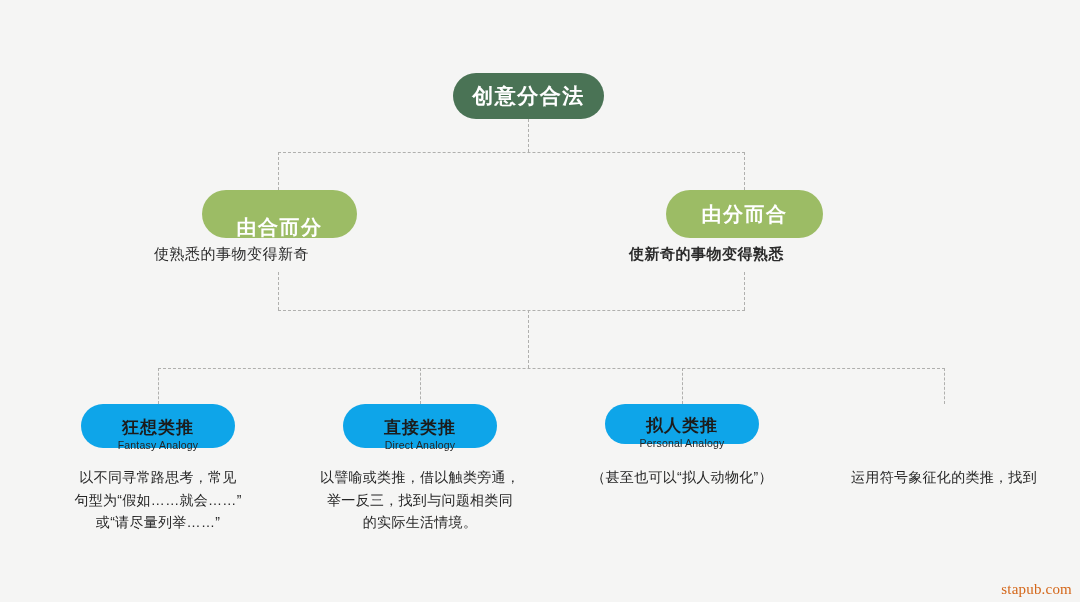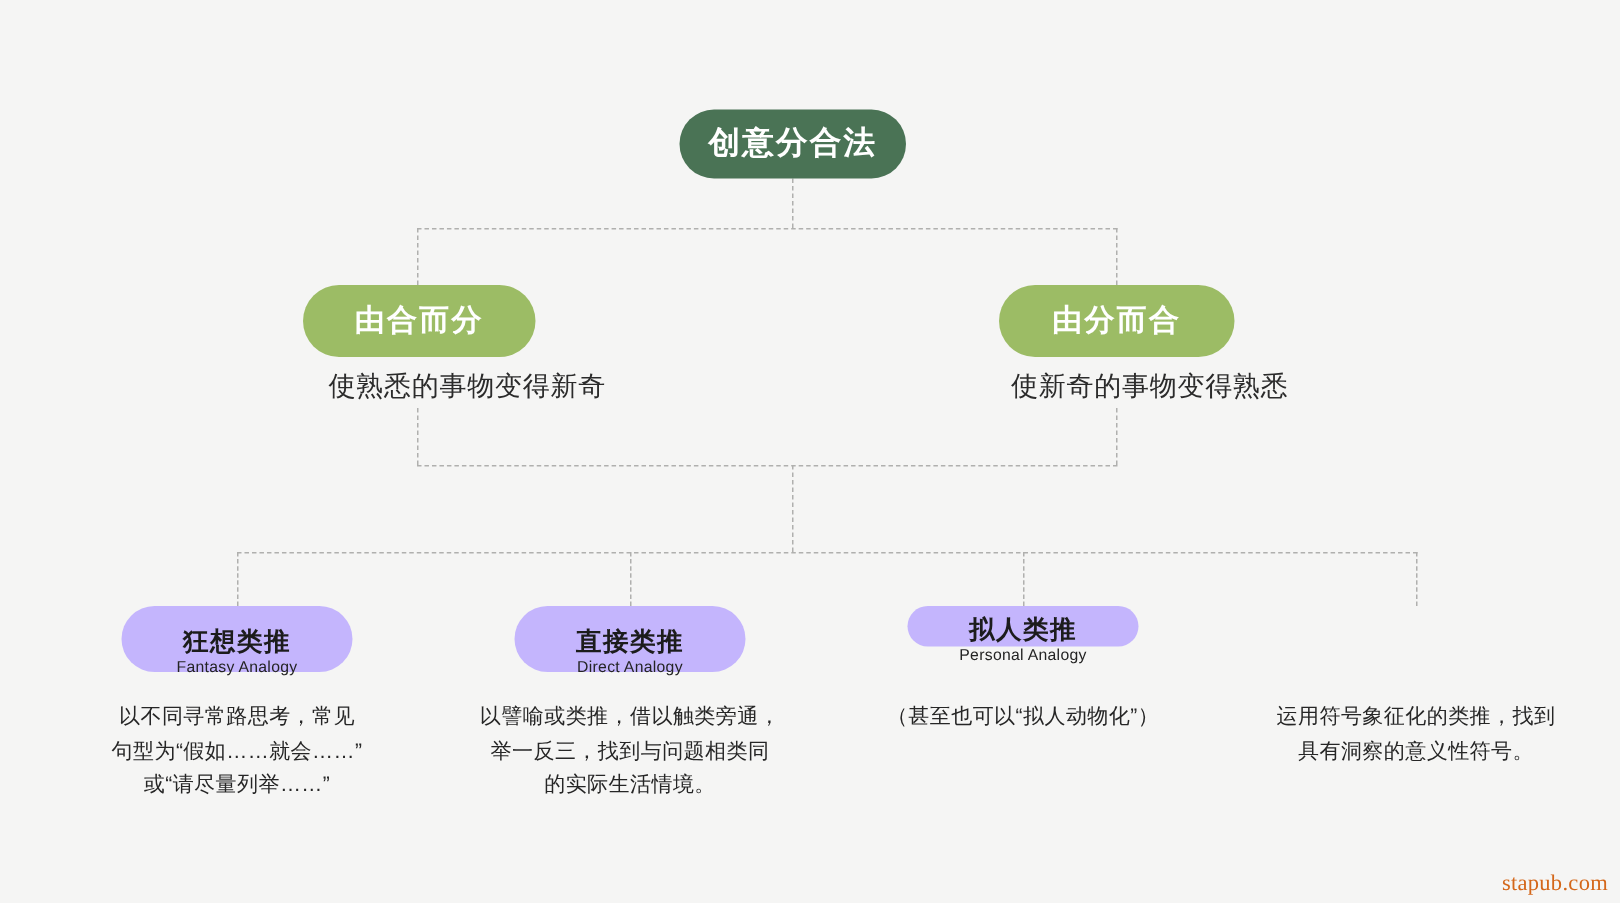--- a/index.html
+++ b/index.html
@@ -58,21 +58,21 @@
   .node-mid {
     background: #9cbc65;
     color: #ffffff;
     border-radius: 24px;
     font-size: 20px;
     font-weight: bold;
     letter-spacing: 1.5px;
   }
 
   .node-leaf {
-    background: #c4b5fd;
+    background: #0ea5e9;
     color: #1c1c1c;
     border-radius: 26px;
     padding-top: 18px;
   }
   .leaf-cn {
     font-size: 17px;
     font-weight: bold;
     letter-spacing: 1px;
     line-height: 1.15;
   }
@@ -80,22 +80,22 @@
     font-size: 10.5px;
     font-weight: normal;
     letter-spacing: 0.2px;
     margin-top: 2px;
     color: #242424;
   }
 
   
   .mid-caption {
     position: absolute;
-    text-align: right;
-    font-size: 18px;
+    text-align: left;
+    font-size: 15px;
     color: #2b2b2b;
     letter-spacing: 0.5px;
     white-space: nowrap;
   }
 
   
   .desc {
     position: absolute;
     text-align: center;
     font-size: 14px;
@@ -141,31 +141,31 @@
   <div class="line h" style="left:158px; top:368px; width:787px;"></div>
   <div class="line v" style="left:158px; top:368px; height:36px;"></div>
   <div class="line v" style="left:420px; top:368px; height:36px;"></div>
   <div class="line v" style="left:682px; top:368px; height:36px;"></div>
   <div class="line v" style="left:944px; top:368px; height:36px;"></div>
 
   <div class="node node-root" style="left:453px; top:73px; width:151px; height:46px;">
     <span>创意分合法</span>
   </div>
 
-  <div class="node node-mid" style="left:202px; top:190px; width:155px; height:48px;">
+  <div class="node node-mid" style="left:202px; top:190px; width:155px; height:48px;justify-content:flex-end;">
     <span>由合而分</span>
   </div>
   <div class="mid-caption" style="left:154px; top:245px; width:250px;">
     <span>使熟悉的事物变得新奇</span>
   </div>
 
   <div class="node node-mid" style="left:666px; top:190px; width:157px; height:48px;">
     <span>由分而合</span>
   </div>
-  <div class="mid-caption" style="left:609px; top:245px; width:250px;">
+  <div class="mid-caption" style="left:629px; top:245px; width:250px;font-weight:bold;">
     <span>使新奇的事物变得熟悉</span>
   </div>
 
   <div class="node node-leaf" style="left:81px; top:404px; width:154px; height:44px;">
     <span class="leaf-cn">狂想类推</span>
     <span class="leaf-en">Fantasy Analogy</span>
   </div>
   <div class="desc" style="left:43px; top:466px; width:230px;">
     <span class="dline">以不同寻常路思考，常见</span>
     <span class="dline">句型为“假如……就会……”</span>
@@ -175,28 +175,27 @@
   <div class="node node-leaf" style="left:343px; top:404px; width:154px; height:44px;">
     <span class="leaf-cn">直接类推</span>
     <span class="leaf-en">Direct Analogy</span>
   </div>
   <div class="desc" style="left:300px; top:466px; width:240px;">
     <span class="dline">以譬喻或类推，借以触类旁通，</span>
     <span class="dline">举一反三，找到与问题相类同</span>
     <span class="dline">的实际生活情境。</span>
   </div>
 
-  <div class="node node-leaf" style="left:605px; top:404px; width:154px; height:27px;">
+  <div class="node node-leaf" style="left:605px; top:404px; width:154px; height:40px;">
     <span class="leaf-cn">拟人类推</span>
     <span class="leaf-en">Personal Analogy</span>
   </div>
   <div class="desc" style="left:562px; top:466px; width:240px;">
     <span class="dline">（甚至也可以“拟人动物化”）</span>
   </div>
 
   <div class="desc" style="left:826px; top:466px; width:236px;">
     <span class="dline">运用符号象征化的类推，找到</span>
-    <span class="dline">具有洞察的意义性符号。</span>
   </div>
 
   <div class="watermark">stapub.com</div>
 
 </div>
 
 </body></html>

